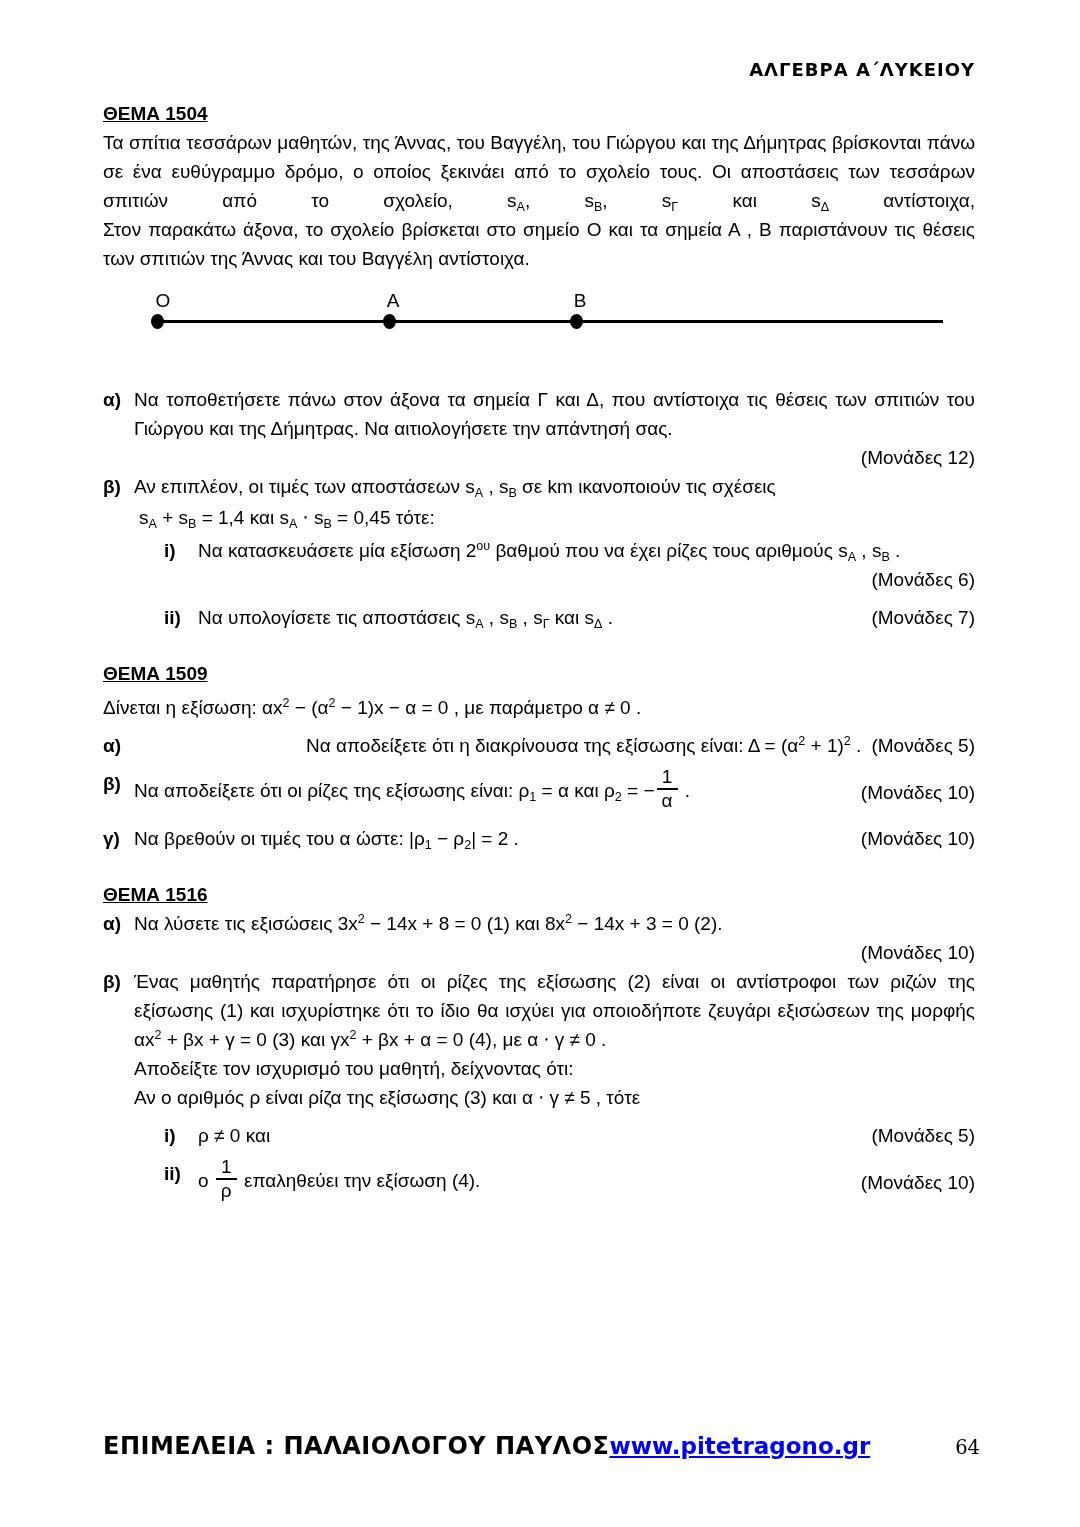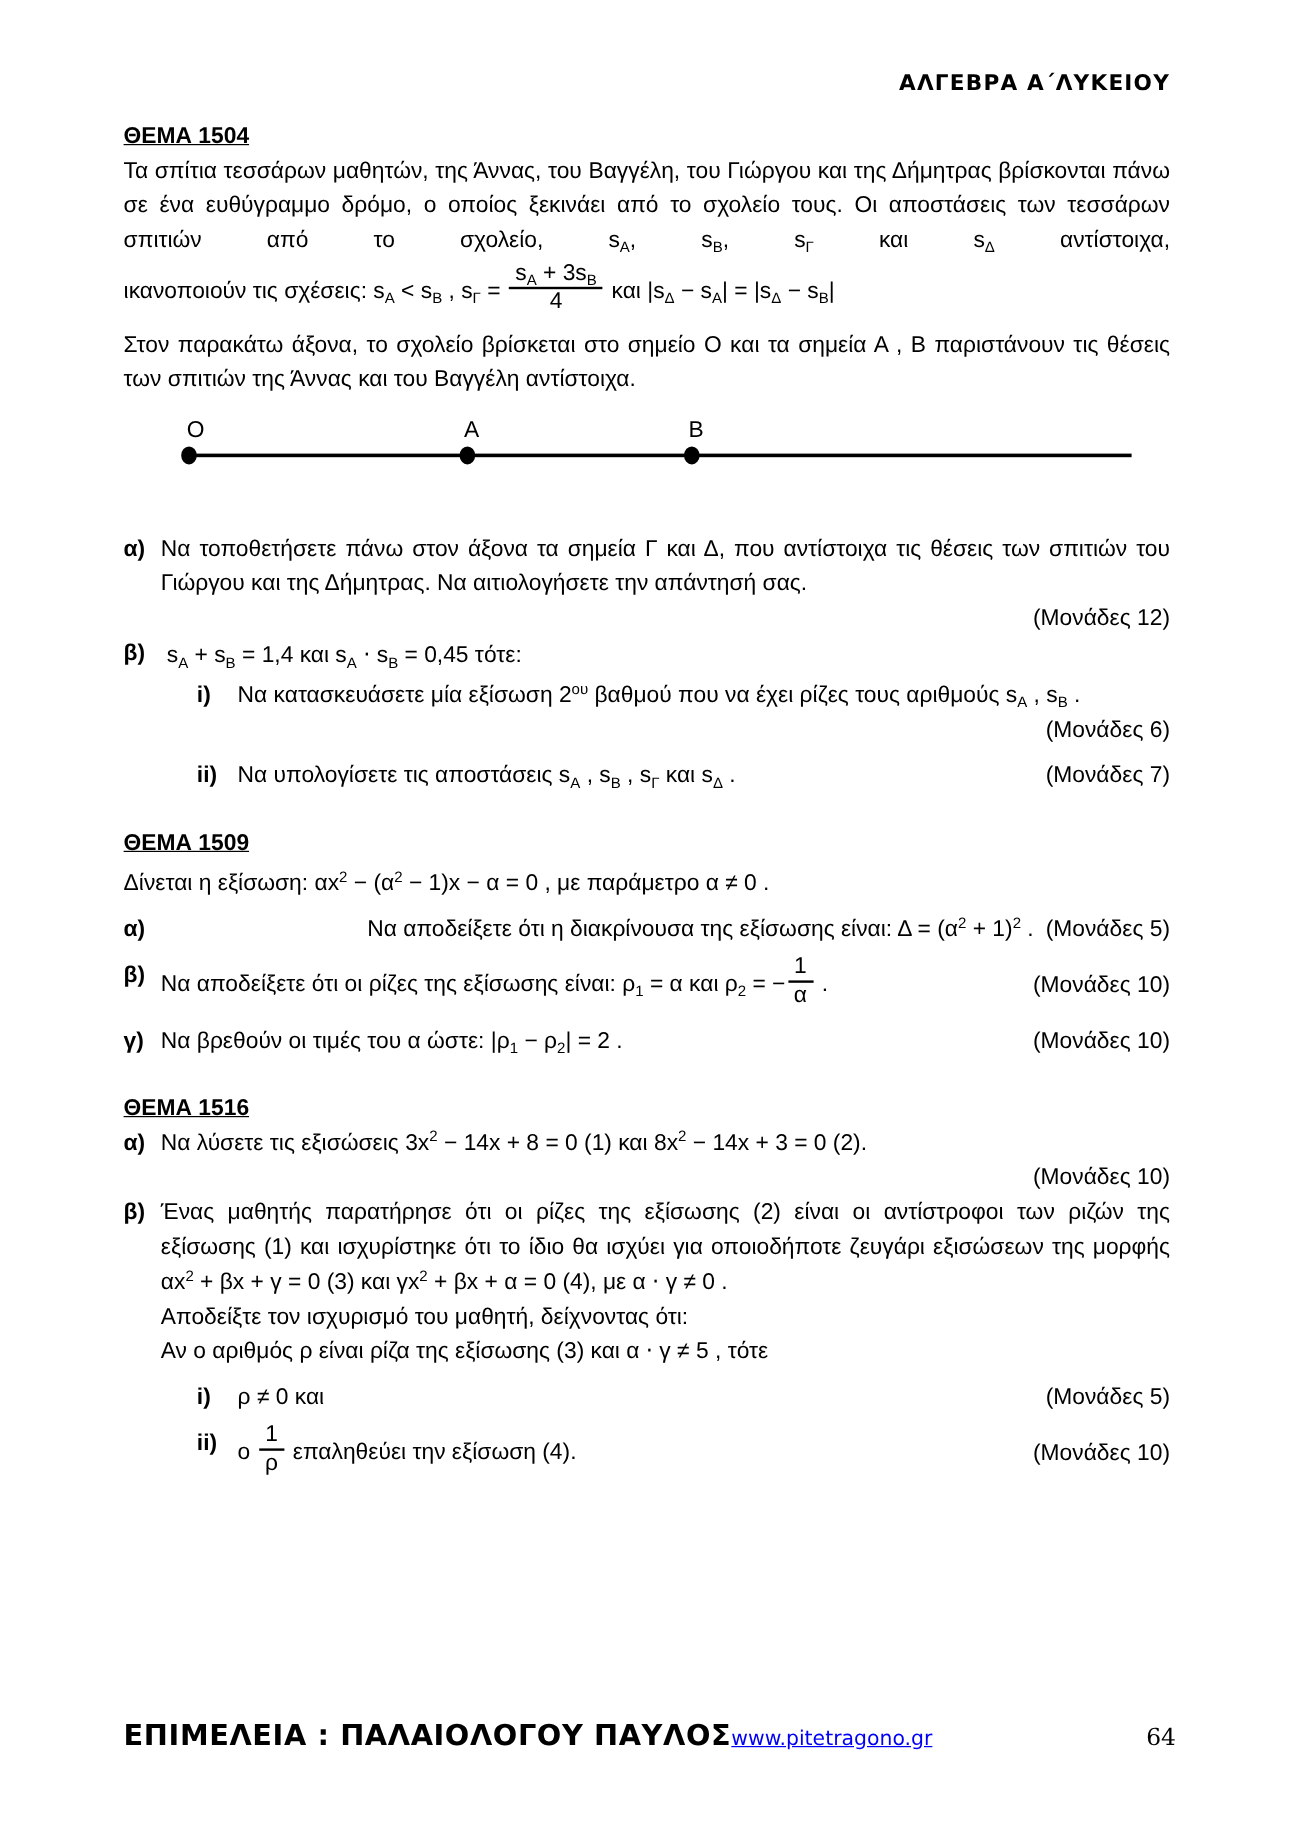--- a/index.html
+++ b/index.html
@@ -55,40 +55,36 @@
   .axis-line{position:absolute;left:0;top:29px;width:786px;height:3px;background:#000;}
   .axis-dot{position:absolute;top:23px;width:13px;height:15px;background:#000;border-radius:50%;}
   .axis-label{position:absolute;top:-5px;transform:translateX(-50%);}
 
   .footer{
     position:absolute;left:103px;top:1432px;width:877px;
     display:flex;align-items:baseline;
   }
   .f-left{font-family:"DejaVu Sans",sans-serif;font-weight:bold;font-size:24px;letter-spacing:0.5px;}
   .f-link{
-    font-family:"DejaVu Sans",sans-serif;font-weight:normal;font-size:17px;
+    font-family:"DejaVu Sans",sans-serif;font-weight:bold;font-size:23px;
     color:#0000f5;text-decoration:underline;cursor:pointer;
   }
   .f-page{margin-left:auto;font-family:"DejaVu Serif",serif;font-size:19.5px;}
 </style>
 </head>
 <body>
 
 <div class="page">
   <div class="content">
 
     <div class="doc-header">ΑΛΓΕΒΡΑ Α΄ΛΥΚΕΙΟΥ</div>
 
     <div>
       <div class="theme-heading">ΘΕΜΑ 1504</div>
       <div class="just-all">Τα σπίτια τεσσάρων μαθητών, της Άννας, του Βαγγέλη, του Γιώργου και της Δήμητρας βρίσκονται πάνω σε ένα ευθύγραμμο δρόμο, ο οποίος ξεκινάει από το σχολείο τους. Οι αποστάσεις των τεσσάρων σπιτιών από το σχολείο, s<sub>A</sub>, s<sub>B</sub>, s<sub>Γ</sub> και s<sub>Δ</sub> αντίστοιχα,</div>
-      <div class="formula-row">ικανοποιούν τις σχέσεις: s<sub>A</sub> &lt; s<sub>B</sub> , s<sub>Γ</sub> = <span class="frac">
-            <span class="num">s<sub>A</sub> + 3s<sub>B</sub></span>
-            <span class="den">4</span>
-          </span> και |s<sub>Δ</sub> − s<sub>A</sub>| = |s<sub>Δ</sub> − s<sub>B</sub>|</div>
       <div class="just">Στον παρακάτω άξονα, το σχολείο βρίσκεται στο σημείο Ο και τα σημεία Α , Β παριστάνουν τις θέσεις των σπιτιών της Άννας και του Βαγγέλη αντίστοιχα.</div>
 
       <div class="figure">
         <div class="axis-line"></div>
         <span class="axis-label" style="left:6px">O</span>
         <span class="axis-label" style="left:236px">A</span>
         <span class="axis-label" style="left:423px">B</span>
         <span class="axis-dot" style="left:-6px"></span>
         <span class="axis-dot" style="left:226px"></span>
         <span class="axis-dot" style="left:413px"></span>
@@ -98,20 +94,21 @@
         <span class="lbl">α)</span>
         <div class="body">
           <div class="just">Να τοποθετήσετε πάνω στον άξονα τα σημεία Γ και Δ, που αντίστοιχα τις θέσεις των σπιτιών του Γιώργου και της Δήμητρας. Να αιτιολογήσετε την απάντησή σας.</div>
           <div class="pts-line">(Μονάδες 12)</div>
         </div>
       </div>
 
       <div class="item">
         <span class="lbl">β)</span>
         <div class="body">
+          <div>Αν επιπλέον, οι τιμές των αποστάσεων s<sub>A</sub> , s<sub>B</sub> σε km ικανοποιούν τις σχέσεις</div>
           <div class="formula-row" style="margin:2px 0 4px 5px">s<sub>A</sub> + s<sub>B</sub> = 1,4 και s<sub>A</sub> ⋅ s<sub>B</sub> = 0,45 τότε:</div>
 
           <div class="subitem">
             <span class="lbl">i)</span>
             <div class="body" style="flex:1;min-width:0;">
               <div>Να κατασκευάσετε μία εξίσωση 2<sup>ου</sup> βαθμού που να έχει ρίζες τους αριθμούς s<sub>A</sub> , s<sub>B</sub> .</div>
               <div class="pts-line">(Μονάδες 6)</div>
             </div>
           </div>
 

